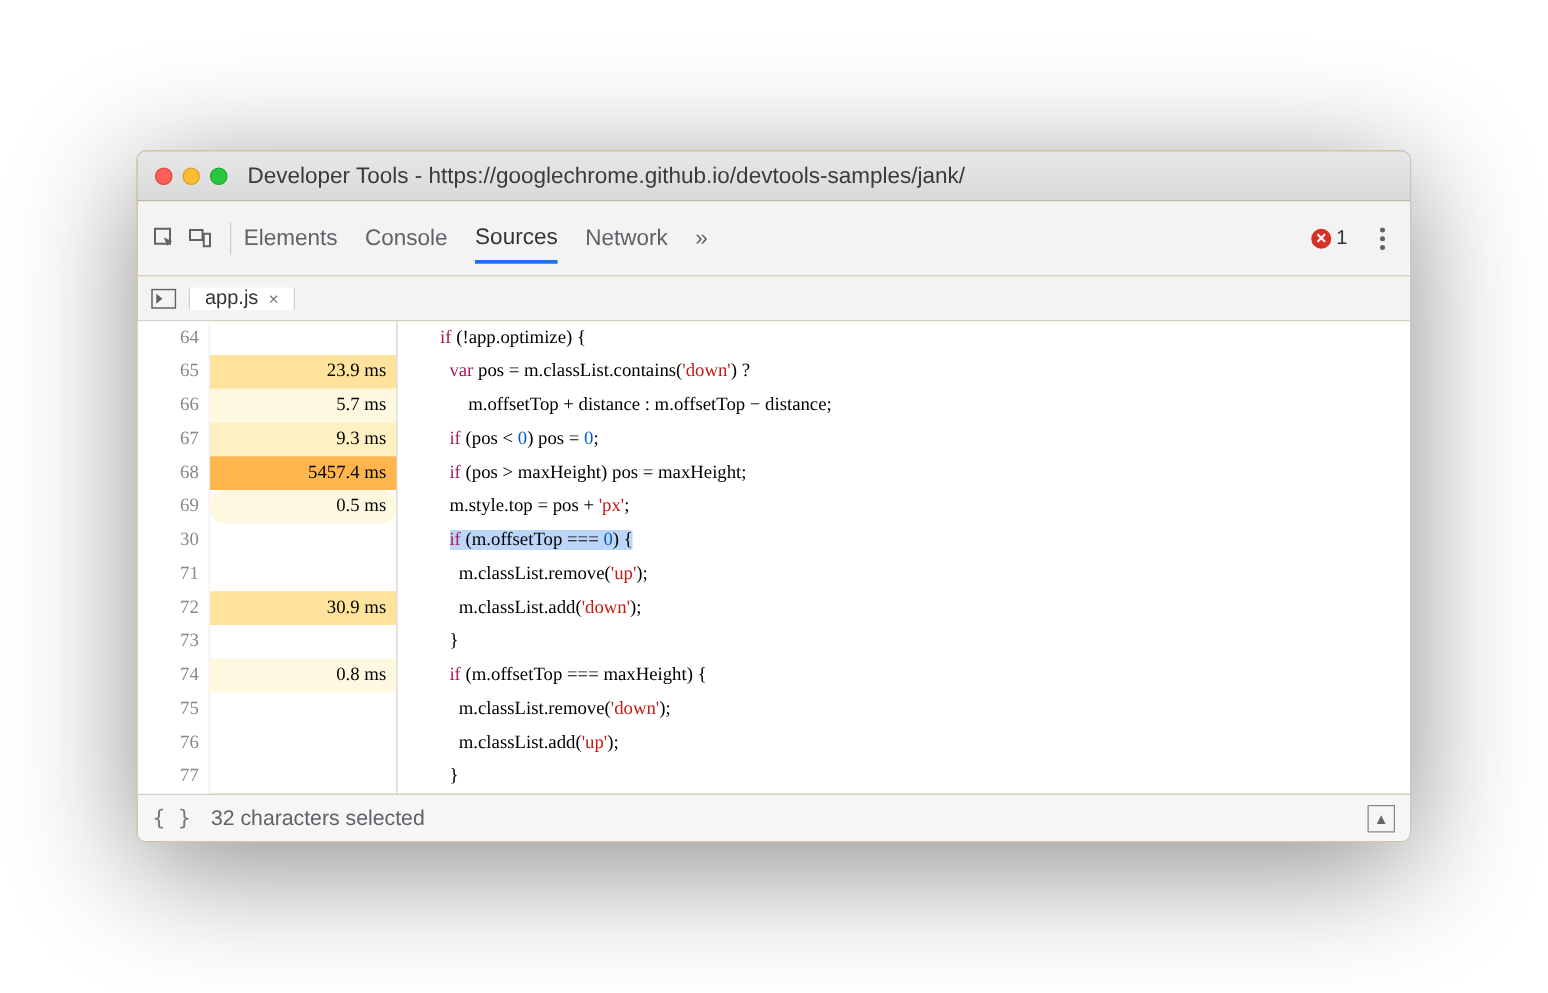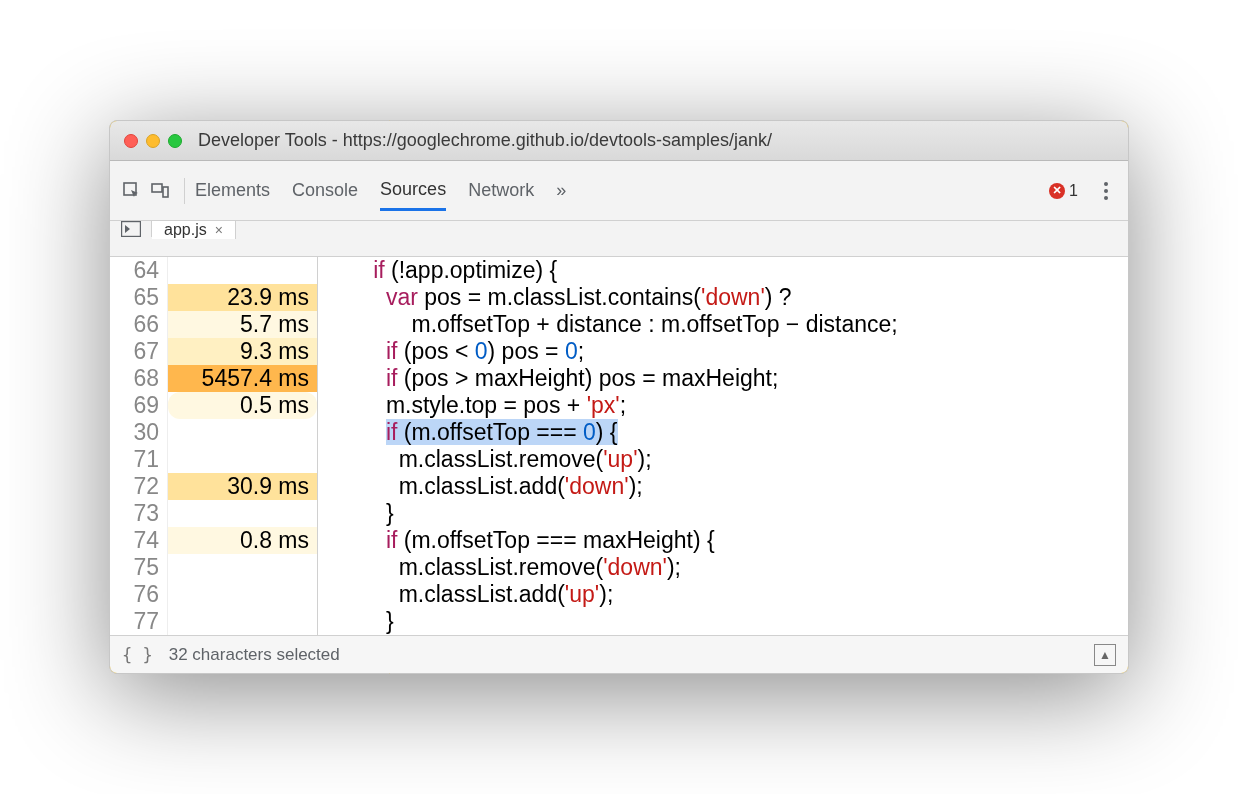--- a/index.html
+++ b/index.html
@@ -51,40 +51,40 @@
   .tab { padding: 8px 0; cursor:pointer; }
   .tab.active { color:#333; border-bottom: 3px solid #1a73e8; }
   .toolbar-right { margin-left:auto; display:flex; align-items:center; gap:14px; }
   .error-badge { display:flex; align-items:center; gap:4px; color:#333; font-size:16px; }
   .error-circle { width:16px; height:16px; border-radius:50%; background:#d93025; display:flex; align-items:center; justify-content:center; color:#fff; font-size:11px; font-weight:bold; }
   .filetab-bar {
     height: 36px;
     background: #f3f3f3;
     border-bottom: 1px solid #d0d0d0;
     display:flex;
-    align-items:flex-start;
+    align-items:center;
   }
   .nav-pane-btn { width:42px; display:flex; align-items:center; justify-content:center; border-right:1px solid #d0d0d0; color:#5f6368; }
   .filetab {
     display:flex; align-items:center;
     background:#fff;
     border-right:1px solid #d0d0d0;
     padding:0 12px;
     gap:8px;
     font-size:16px;
     color:#333;
   }
   .filetab .close { color:#777; font-size:14px; }
   .editor {
     display:flex;
     height: 378px;
     overflow:hidden;
     background:#fff;
-    font-family: Liberation Sans, sans-serif;
-    font-size: 23px;
+    font-family: Liberation Serif, serif;
+    font-size: 15px;
     line-height: 27px;
   }
   .gutter-nums {
     width: 58px;
     background:#fff;
     border-right:1px solid #eee;
     text-align:right;
     color:#888;
     padding-right:8px;
   }

